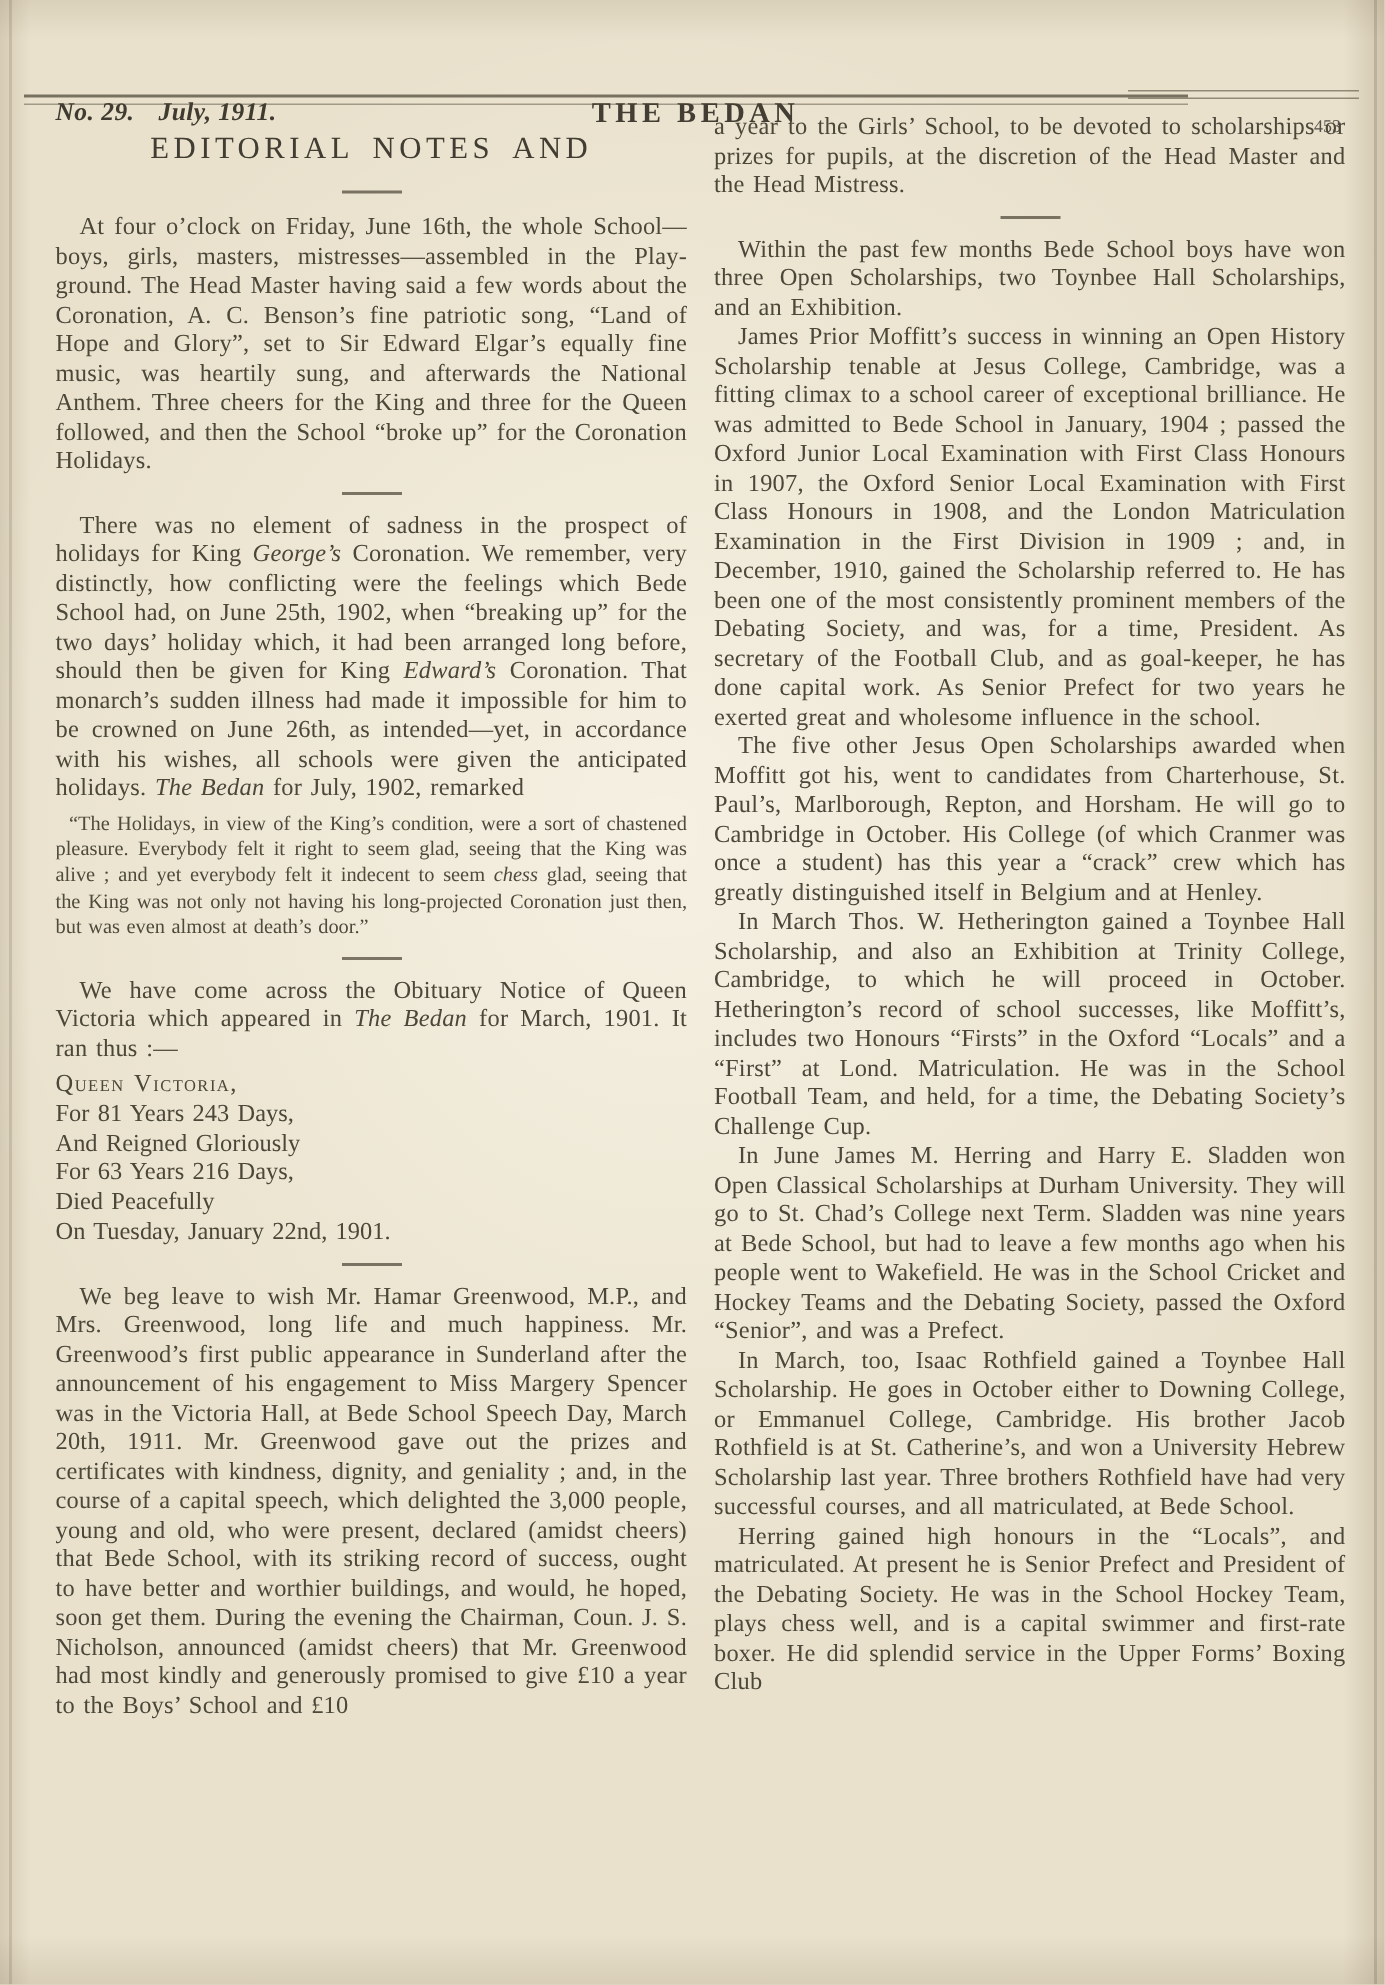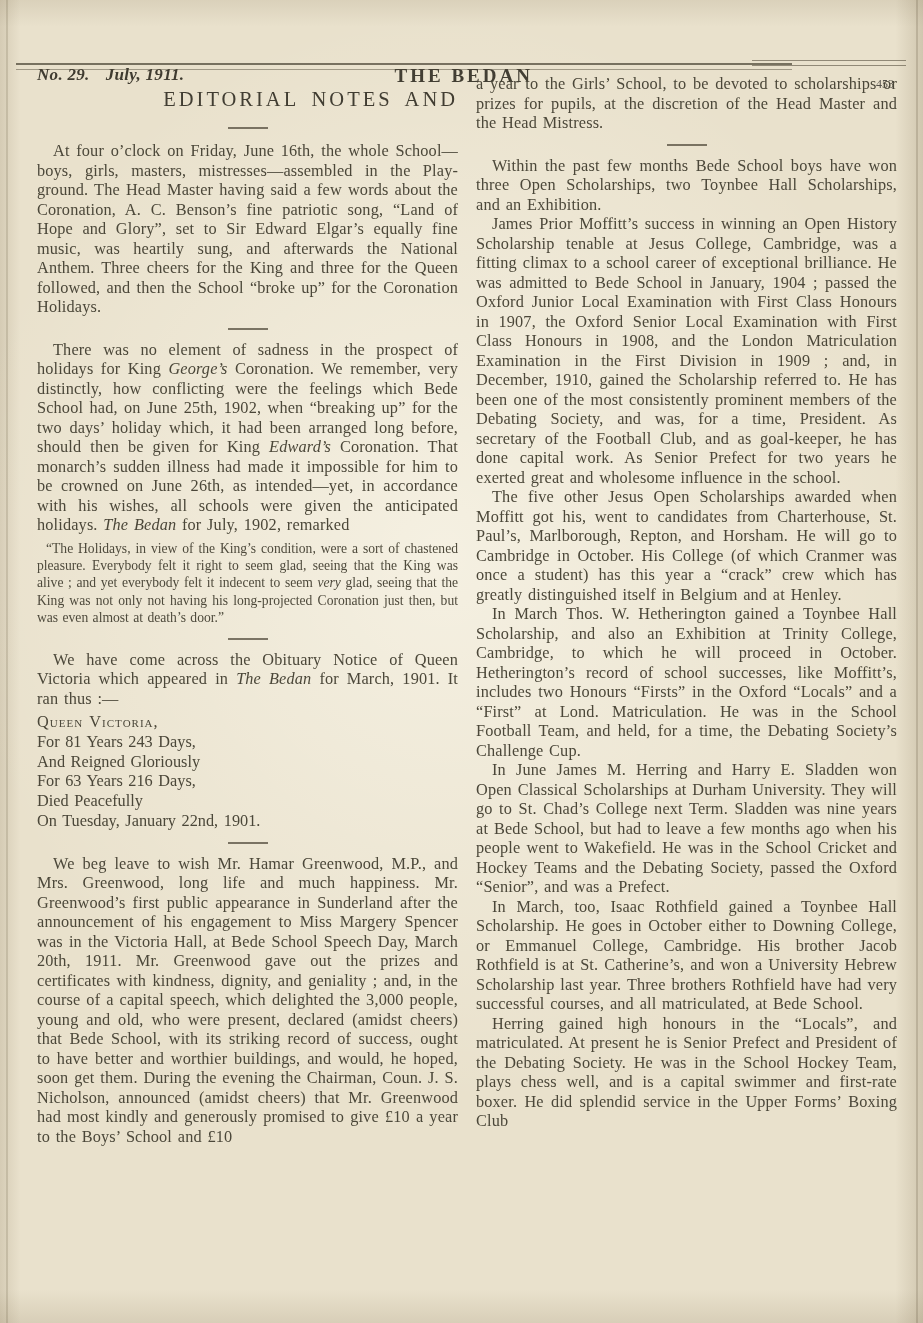--- a/index.html
+++ b/index.html
@@ -27,21 +27,21 @@
   .rule-a{position:absolute;left:16px;top:63px;width:776px;height:4px;
           border-top:2px solid rgba(72,66,50,0.70);border-bottom:1px solid rgba(72,66,50,0.45);}
   .rule-b{position:absolute;left:752px;top:60px;width:154px;height:4px;
           border-top:1px solid rgba(72,66,50,0.55);border-bottom:1px solid rgba(72,66,50,0.55);}
 
   
   .col{position:absolute;width:421px;}
   .col-left{left:37px;top:86px;}
   .col-right{left:476px;top:74px;}
 
-  .article-heading{margin:0;text-align:right;font-weight:normal;font-size:20.5px;line-height:27px;letter-spacing:3px;word-spacing:5px;color:#413d32;}
+  .article-heading{margin:0;text-align:center;font-weight:normal;font-size:20.5px;line-height:27px;letter-spacing:3px;word-spacing:5px;color:#413d32;}
 
   .sep{width:40px;height:2px;background:rgba(77,71,55,0.72);margin:11px auto 10px;}
   .sep.after-heading{margin:14px auto 12px;}
 
   p.body{margin:0;font-size:16.3px;line-height:19.5px;text-align:justify;text-indent:16px;word-spacing:1.5px;letter-spacing:0.15px;}
   p.body.noindent{text-indent:0;}
   p.quote{margin:5px 0 0 0;font-size:13.6px;line-height:17.4px;text-align:justify;text-indent:9px;word-spacing:1px;color:#4e4a3c;}
 
   .verse{margin-top:4px;text-align:left;font-size:16.3px;line-height:19.8px;word-spacing:1.5px;}
   .verse .sc{font-variant:small-caps;letter-spacing:1px;}
@@ -66,21 +66,21 @@
   <div class="col col-left">
     <h1 class="article-heading">
       <div>EDITORIAL NOTES AND</div>
     </h1>
     <div class="sep after-heading"></div>
 
     <p class="body">At four o’clock on Friday, June 16th, the whole School—boys, girls, masters, mistresses—assembled in the Play-ground.  The Head Master having said a few words about the Coronation, A. C. Benson’s fine patriotic song, “Land of Hope and Glory”, set to Sir Edward Elgar’s equally fine music, was heartily sung, and afterwards the National Anthem. Three cheers for the King and three for the Queen followed, and then the School “broke up” for the Coronation Holidays.</p>
     <div class="sep"></div>
 
     <p class="body">There was no element of sadness in the prospect of holidays for King <i>George’s</i> Coronation.  We remember, very distinctly, how conflicting were the feelings which Bede School had, on June 25th, 1902, when “breaking up” for the two days’ holiday which, it had been arranged long before, should then be given for King <i>Edward’s</i> Coronation.  That monarch’s sudden illness had made it impossible for him to be crowned on June 26th, as intended—yet, in accordance with his wishes, all schools were given the anticipated holidays.  <i>The Bedan</i> for July, 1902, remarked</p>
-    <p class="quote">“The Holidays, in view of the King’s condition, were a sort of chastened pleasure.  Everybody felt it right to seem glad, seeing that the King was alive ; and yet everybody felt it indecent to seem <i>very</i> glad, seeing that the King was not only not having his long-projected Coronation just then, but was even almost at death’s door.”</p>
+    <p class="quote">“The Holidays, in view of the King’s condition, were a sort of chastened pleasure.  Everybody felt it right to seem glad, seeing that the King was alive ; and yet everybody felt it indecent to seem <i>chess</i> glad, seeing that the King was not only not having his long-projected Coronation just then, but was even almost at death’s door.”</p>
     <div class="sep"></div>
 
     <p class="body">We have come across the Obituary Notice of Queen Victoria which appeared in <i>The Bedan</i> for March, 1901.  It ran thus :—</p>
     <div class="verse">
       <div class="sc">Queen Victoria,</div>
       <div>For 81 Years 243 Days,</div>
       <div>And Reigned Gloriously</div>
       <div>For 63 Years 216 Days,</div>
       <div>Died Peacefully</div>
       <div>On Tuesday, January 22nd, 1901.</div>

